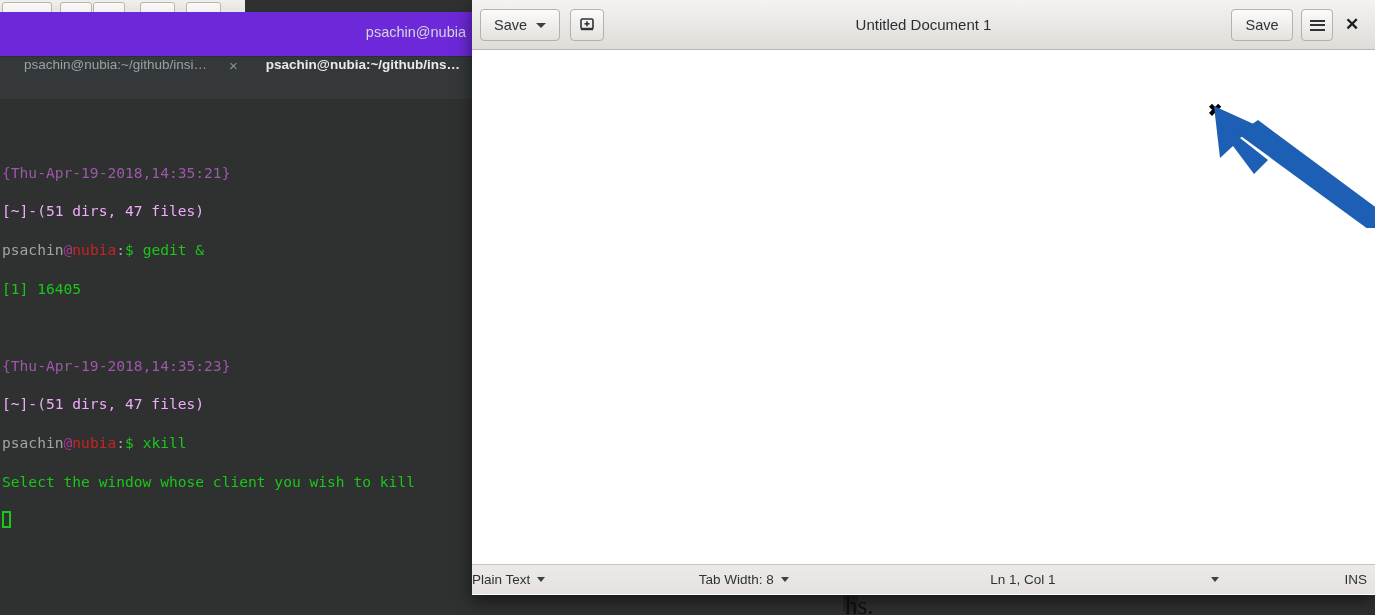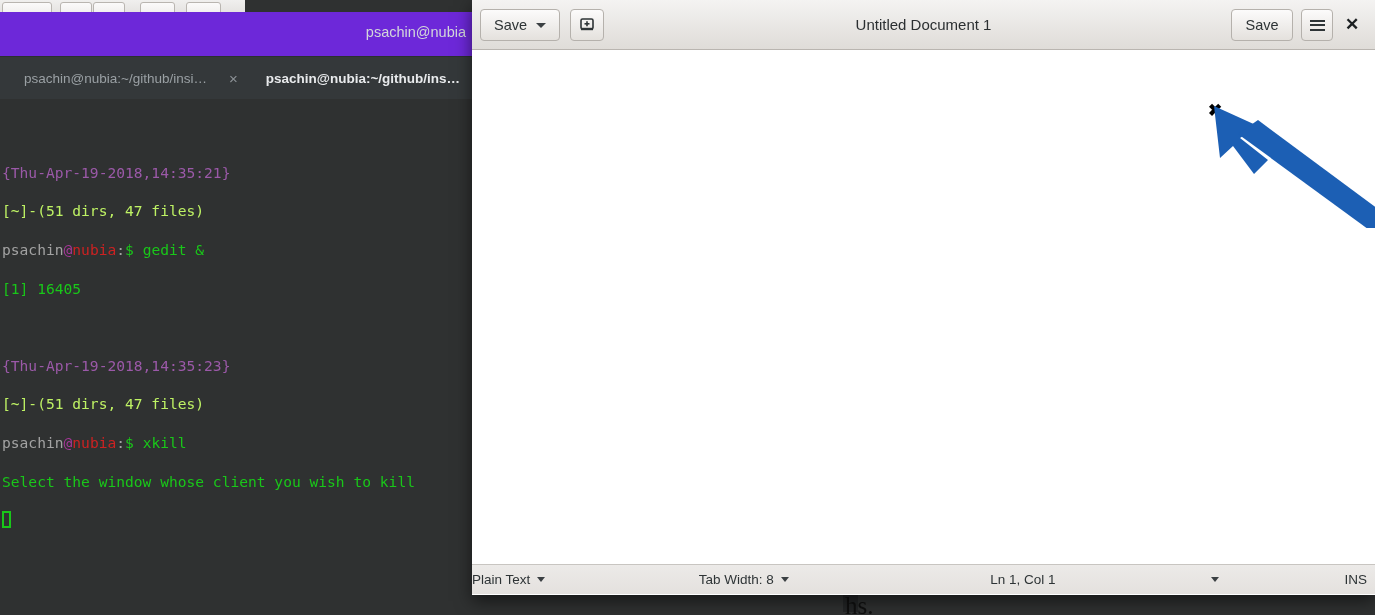--- a/index.html
+++ b/index.html
@@ -18,29 +18,29 @@
     border: 1px solid #b9b5b0; border-radius: 3px; }
 
   
   .term { position: absolute; left: 0; top: 12px; width: 480px; height: 603px;
     background: #2f3131; overflow: hidden; }
   .term-titlebar { position: relative; height: 45px; background: #6d28d9;
     border-bottom: 1px solid #2b2f31; }
   .term-title { position: absolute; right: 14px; top: 12px; font-size: 14.5px; color: #d3d7da;
     white-space: nowrap; }
   .term-tabbar { display: flex; height: 42px; background: #34383a; align-items: stretch; }
-  .term-tab { display: flex; align-items: center; padding: 0 14px; font-size: 13.5px;
+  .term-tab { display: flex; align-items: flex-start; padding: 0 14px; font-size: 13.5px;
     white-space: nowrap; }
   .term-tab.inactive { color: #9aa0a4; padding-left: 24px; }
   .term-tab.active { color: #e8eaec; font-weight: bold; }
   .tab-close { margin-left: 22px; color: #8c9296; font-size: 15px; }
   .term-body { padding: 6px 0 0 2px; font-family: "DejaVu Sans Mono", monospace;
     font-size: 14.6px; line-height: 19.3px; white-space: pre; }
   .c-ts   { color: #9b59a8; }
-  .c-dim  { color: #bef264; }
+  .c-dim  { color: #f0abfc; }
   .c-blue { color: #a3a3a3; }
   .c-mag  { color: #a8379b; }
   .c-red  { color: #cc2222; }
   .c-grn  { color: #19c719; }
   .cursor { display: inline-block; width: 9px; height: 17px; border: 2px solid #19c719;
     vertical-align: -3px; }
 
   
   .under-text { position: absolute; left: 845px; top: 592px; font-size: 25px;
     font-family: "Liberation Serif", serif; color: #101010; }

